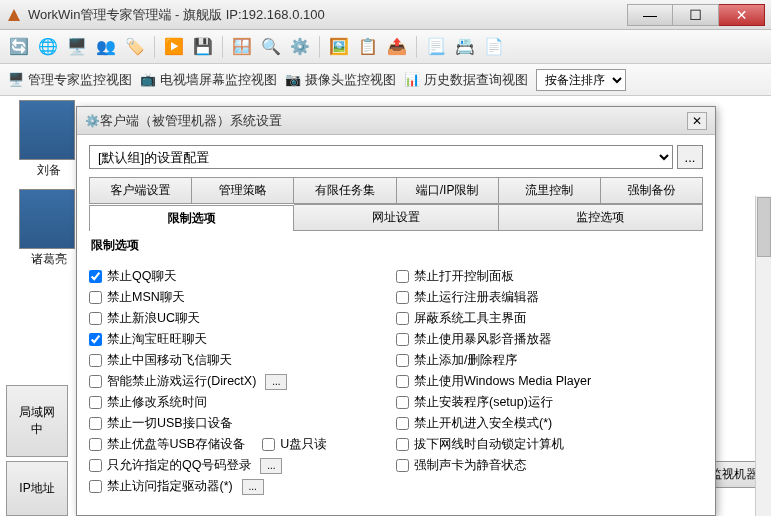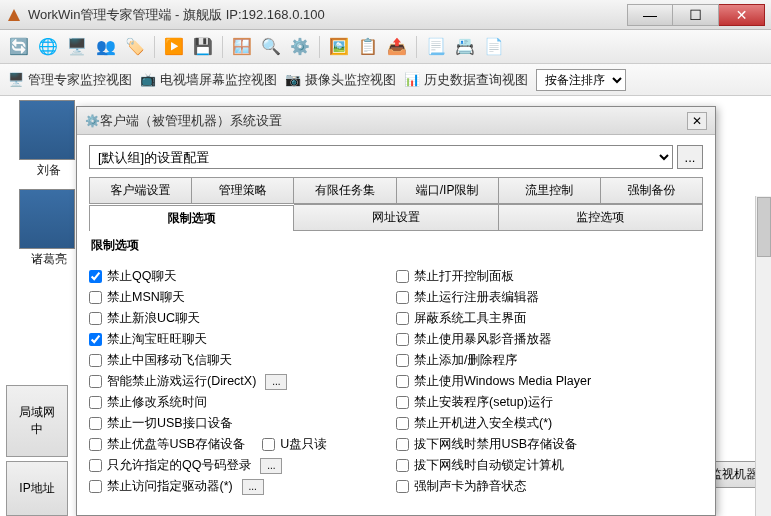--- a/index.html
+++ b/index.html
@@ -254,24 +254,20 @@
           <label class="opt">
               <input type="checkbox" style="">
               <span>禁止安装程序(setup)运行</span>
             </label>
           <label class="opt">
               <input type="checkbox" style="">
               <span>禁止开机进入安全模式(*)</span>
             </label>
           <label class="opt">
               <input type="checkbox" style="">
-              <span>拔下网线时禁用USB存储设备</span>
-            </label>
-          <label class="opt">
-              <input type="checkbox" style="">
               <span>拔下网线时自动锁定计算机</span>
             </label>
           <label class="opt">
               <input type="checkbox" style="">
               <span>强制声卡为静音状态</span>
             </label>
         </div>
       </div>
     </div>
   </div>

